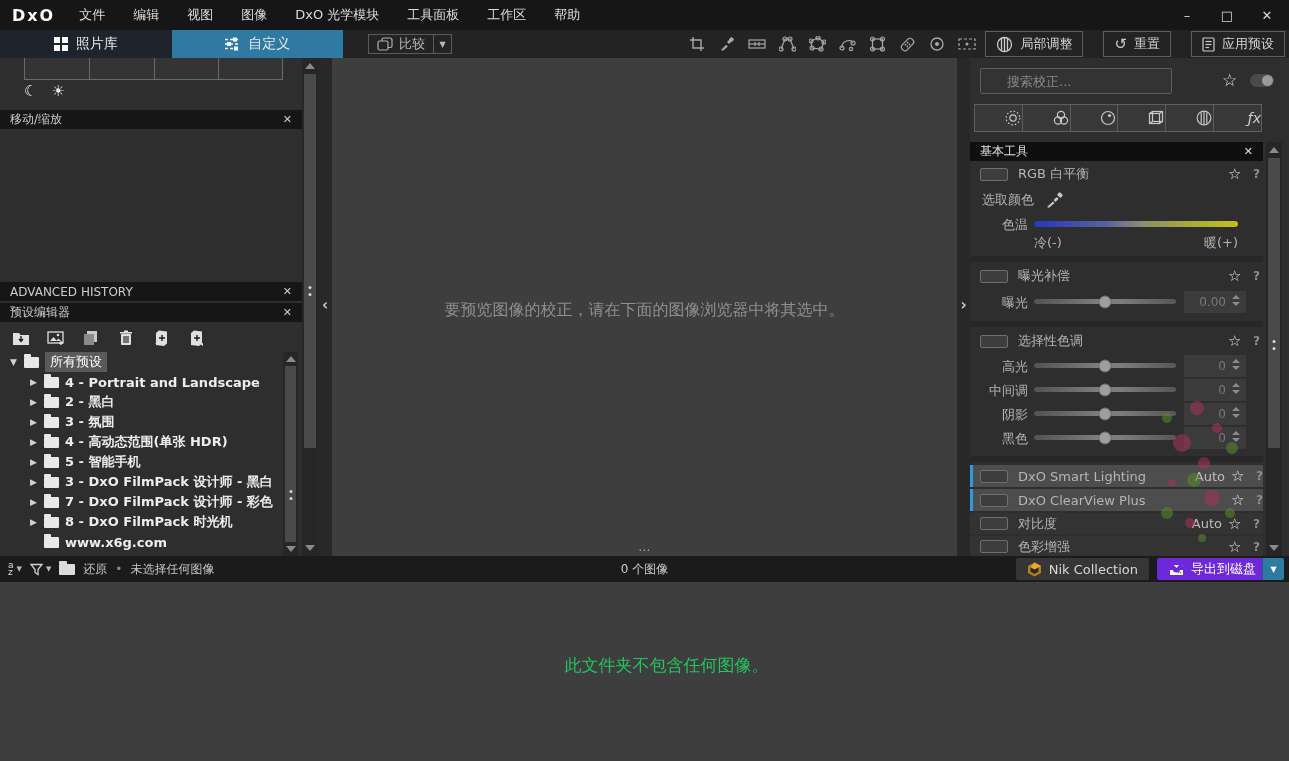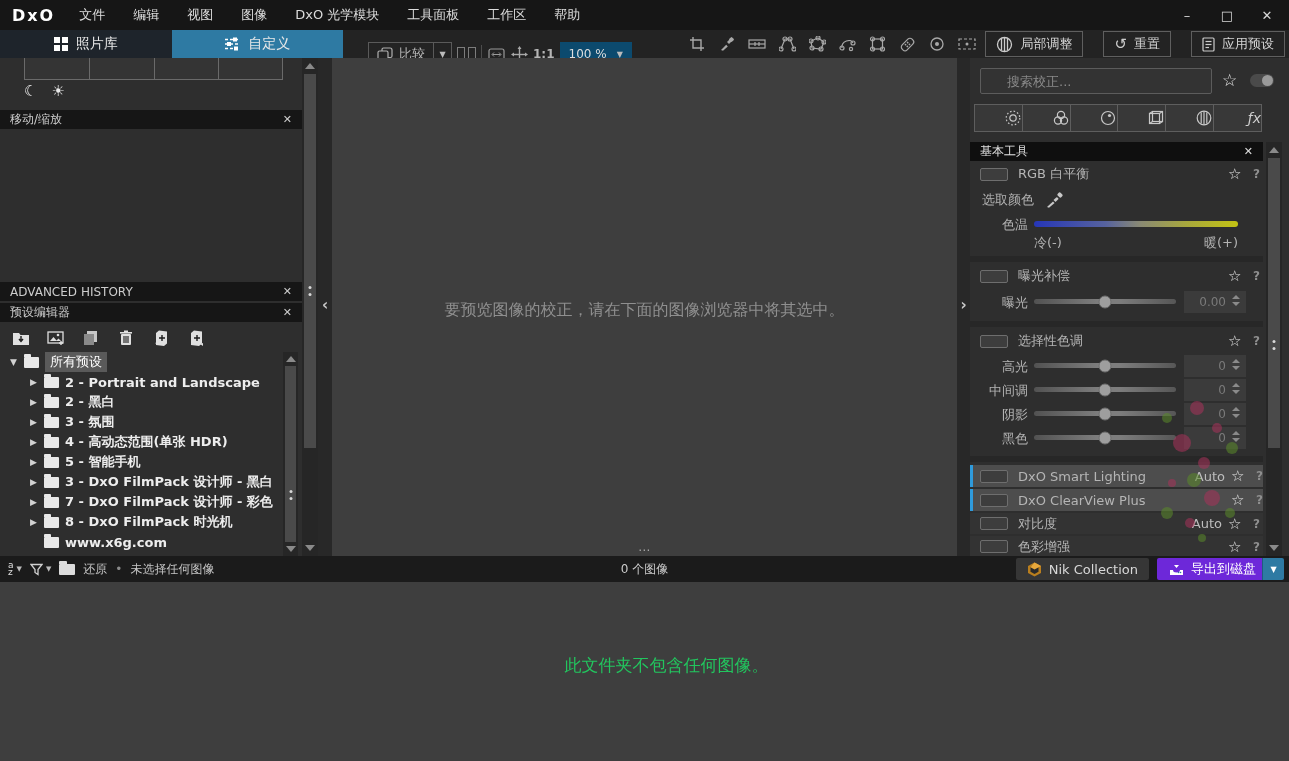--- a/index.html
+++ b/index.html
@@ -20,21 +20,21 @@
   .win-btn { color:#d8d8d8; font-size:13px; width:16px; text-align:center; }
 
   
   .toolbar { position:absolute; left:0; top:30px; width:1289px; height:28px; background:#232323; }
   .tabs { position:absolute; left:0; top:0; width:343px; height:28px; display:flex; }
   .tab { flex:1; display:flex; align-items:center; justify-content:center; gap:8px; font-size:14px; color:#e8e8e8; }
   .tab-lib { background:#1e242b; }
   .tab-cust { background:#2e7aa3; }
   .grid-icon { display:grid; grid-template-columns:6px 6px; grid-template-rows:6px 6px; gap:2px; }
   .grid-icon i { background:#ffffff; }
-  .tb-mid { position:absolute; left:368px; top:12px; height:24px; display:flex; align-items:center; gap:5px; }
+  .tb-mid { position:absolute; left:368px; top:4px; height:24px; display:flex; align-items:center; gap:5px;flex-direction:column; }
   .cmp-group { display:flex; align-items:center; height:24px; border:1px solid #5a5a5a; color:#b9b9b9; }
   .cmp-main { display:flex; align-items:center; gap:6px; padding:0 8px; }
   .cmp-dd { width:18px; align-self:stretch; display:flex; align-items:center; justify-content:center; border-left:1px solid #5a5a5a; font-size:8px; color:#bbbbbb; }
   .pair-icon { display:flex; gap:3px; }
   .pair-icon i { width:8px; height:15px; border:1px solid #7c7c7c; }
   .vsep { width:1px; height:18px; background:#4d4d4d; }
   .ratio { font-size:12px; color:#b5b5b5; font-weight:bold; }
   .zoom-box { height:24px; background:#0c4a6e; display:flex; align-items:center; gap:10px; padding:0 9px; color:#dddddd; font-size:12px; }
   .zoom-box .dd { font-size:8px; color:#bbbbbb; }
   .tb-tools { position:absolute; left:688px; top:2px; height:24px; display:flex; align-items:center; gap:12px; }
@@ -75,21 +75,21 @@
   .tri-up { width:0; height:0; border-left:5px solid transparent; border-right:5px solid transparent; border-bottom:6px solid #8a8a8a; position:absolute; left:50%; transform:translateX(-50%); }
   .tri-down { width:0; height:0; border-left:5px solid transparent; border-right:5px solid transparent; border-top:6px solid #8a8a8a; position:absolute; left:50%; transform:translateX(-50%); }
   .grip { position:absolute; left:50%; transform:translateX(-50%); display:flex; flex-direction:column; gap:4px; }
   .grip i { width:3px; height:3px; border-radius:50%; background:#d8d8d8; }
   .gchev { position:absolute; left:50%; transform:translateX(-50%); color:#c8c8c8; font-size:15px; font-weight:bold; }
 
   .canvas-msg { position:absolute; left:0; right:0; top:242px; text-align:center; color:#8f8f8f; font-size:16px; }
 
   
   .search-row { position:absolute; left:10px; top:10px; width:300px; height:26px; }
-  .search-input { position:absolute; left:0; top:0; width:232px; height:26px; background:#333333; border:1px solid #5c5c5c; border-radius:2px; color:#cccccc; font-size:13px; padding:0 6px 0 26px; font-family:inherit; }
+  .search-input { position:absolute; left:0; top:0; width:192px; height:26px; background:#333333; border:1px solid #5c5c5c; border-radius:2px; color:#cccccc; font-size:13px; padding:0 6px 0 26px; font-family:inherit; }
   .search-input::placeholder { color:#8a8a8a; }
   .mag { position:absolute; left:7px; top:6px; }
   .fav-star { position:absolute; left:242px; top:2px; font-size:17px; color:#e0e0e0; }
   .toggle { position:absolute; left:270px; top:6px; width:24px; height:13px; background:#4a4a4a; border-radius:7px; }
   .toggle i { position:absolute; right:1px; top:1px; width:11px; height:11px; border-radius:50%; background:#9a9a9a; }
 
   .tool-tabs { position:absolute; left:4px; top:46px; width:288px; height:28px; display:flex; }
   .ttab { flex:1; border:1px solid #5e5e5e; margin-left:-1px; background:#383838; display:flex; align-items:center; justify-content:flex-end; color:#c8c8c8; }
   .ttab:first-child { margin-left:0; }
   .fx-glyph { font-size:14px; font-style:italic; color:#d0d0d0; }
@@ -424,21 +424,21 @@
 
   <div class="tree">
     <div class="trow" style="padding-left:8px">
       <span class="arr">▼</span>
       <span class="folder"></span>
       <span class="sel-label">所有预设</span>
     </div>
     <div class="trow child">
       <span class="arr">▶</span>
       <span class="folder"></span>
-      <span>2 - Portrait and Landscape</span>
+      <span>4 - Portrait and Landscape</span>
     </div>
     <div class="trow child">
       <span class="arr">▶</span>
       <span class="folder"></span>
       <span>2 - 黑白</span>
     </div>
     <div class="trow child">
       <span class="arr">▶</span>
       <span class="folder"></span>
       <span>3 - 氛围</span>

